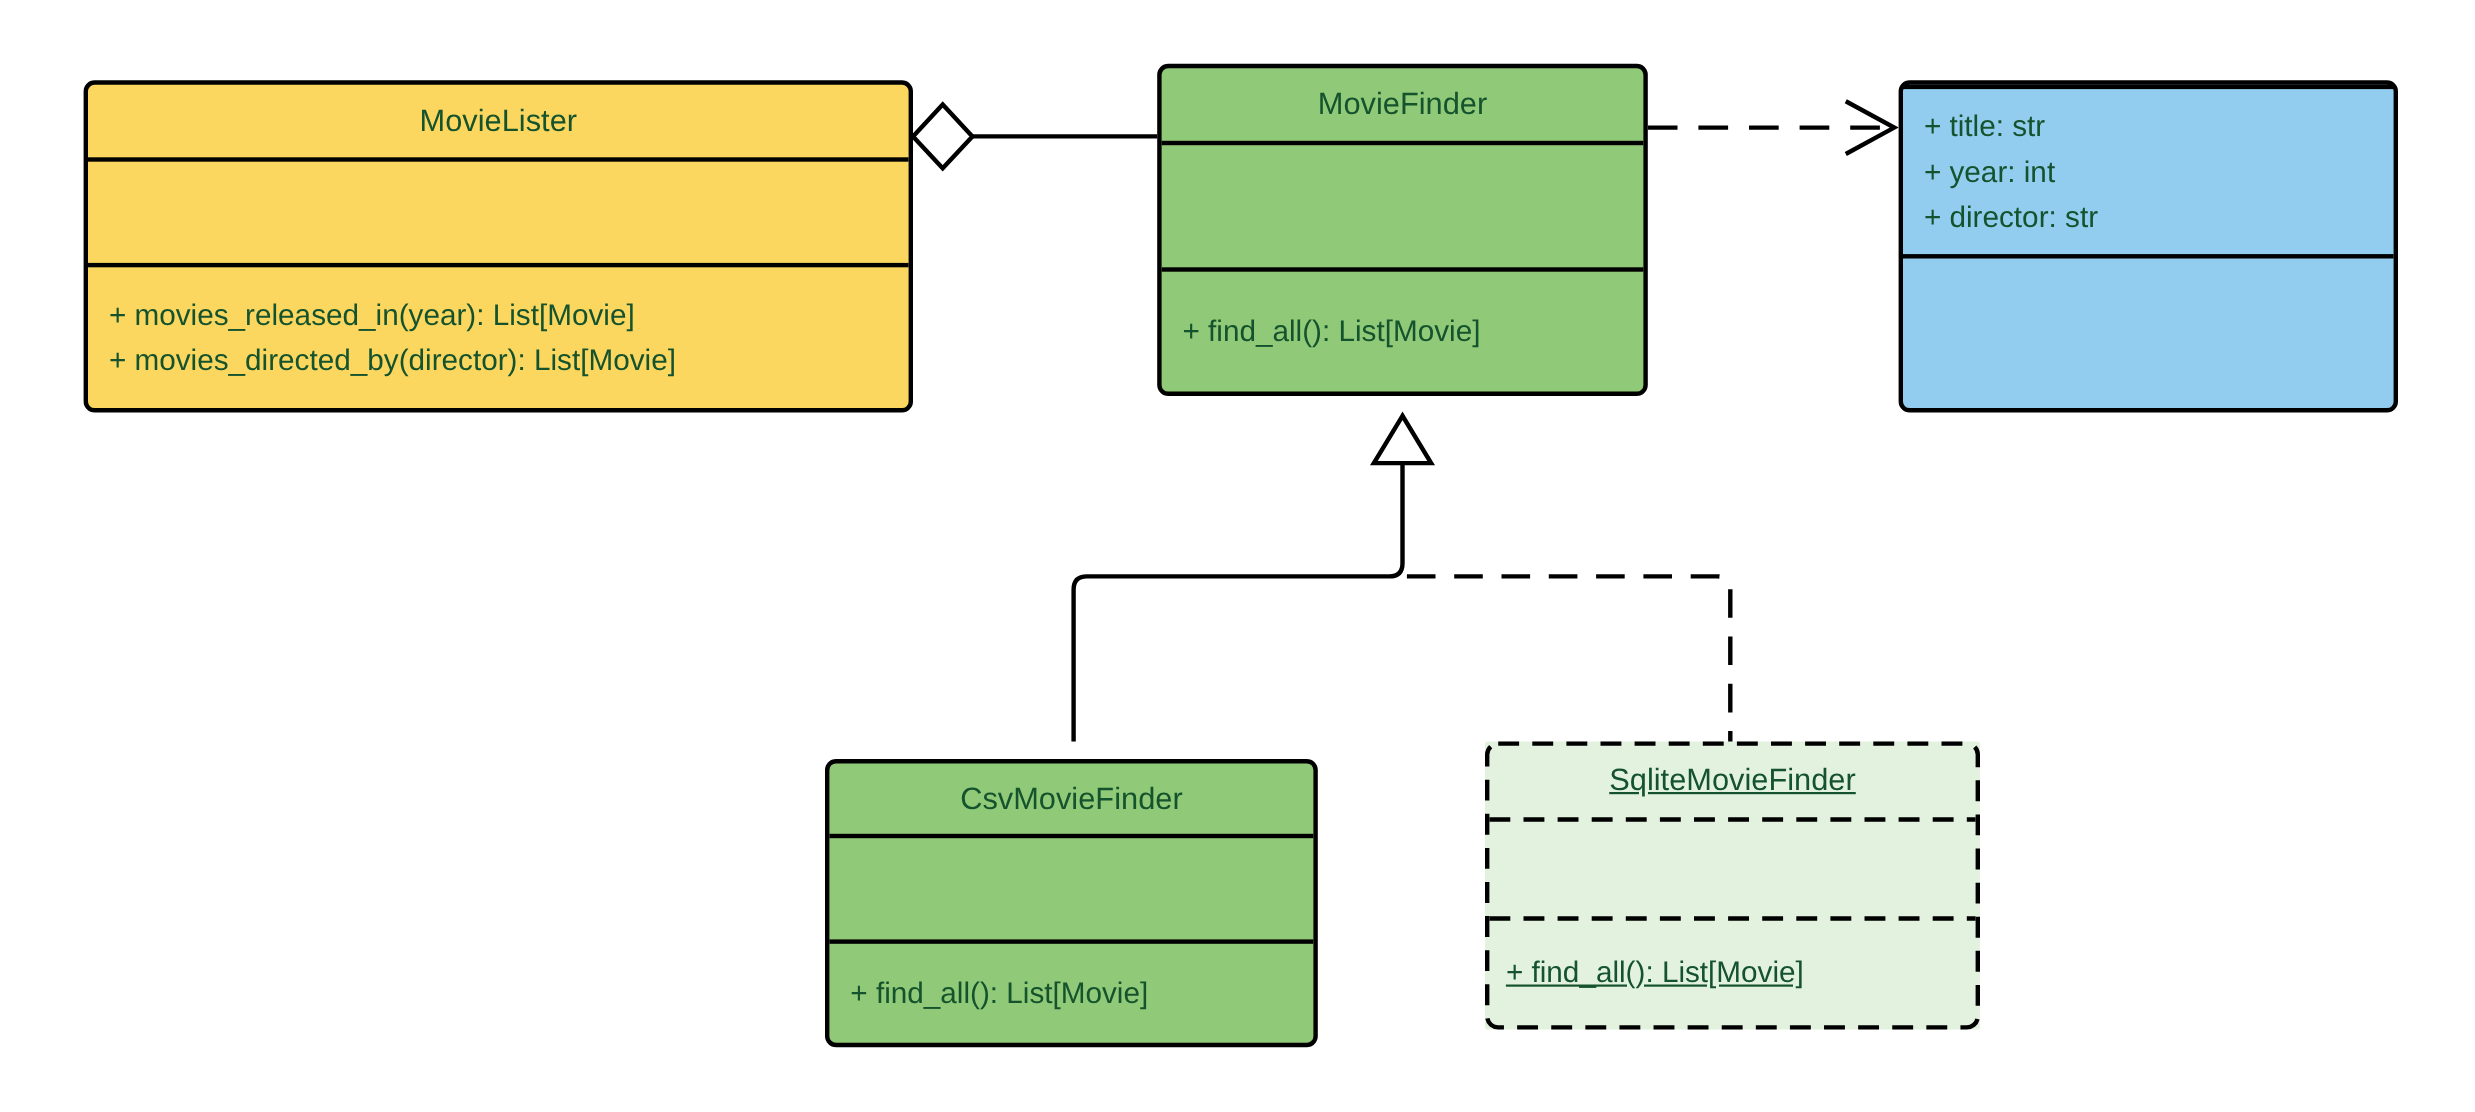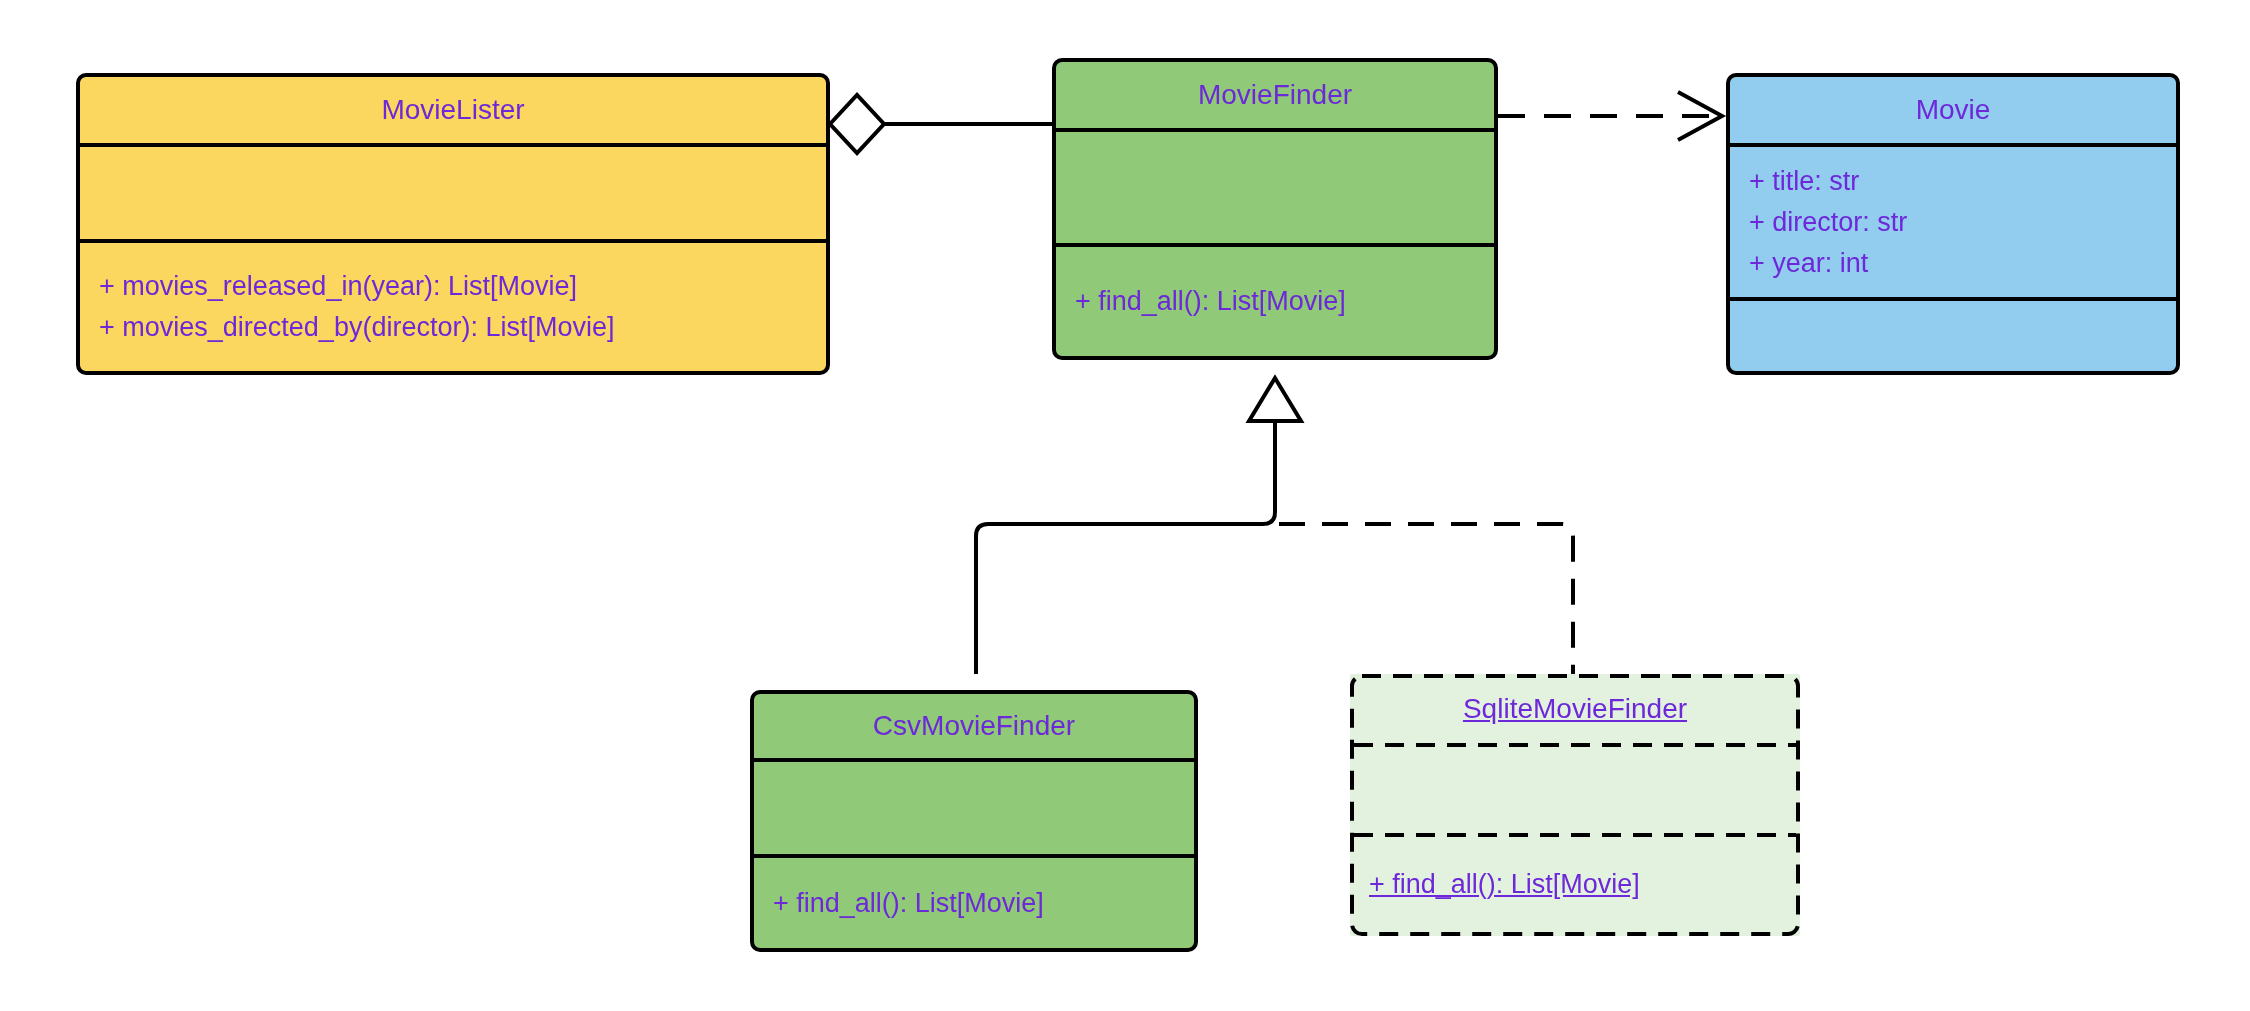--- a/index.html
+++ b/index.html
@@ -6,21 +6,21 @@
     margin: 0;
     padding: 0;
     background: #ffffff;
   }
   #canvas {
     position: relative;
     width: 2176px;
     height: 1011px;
     background: #ffffff;
     font-family: "Liberation Sans", "DejaVu Sans", sans-serif;
-    color: #6d28d9;
+    color: #14532d;
   }
   
   .uml-class {
     position: absolute;
     box-sizing: border-box;
     border: 4px solid #000000;
     border-radius: 10px;
     z-index: 1;
   }
   .uml-class.dashed-box {
@@ -95,25 +95,24 @@
 
   <div class="uml-class fill-green" style="left:1052px; top:58px; width:446px; height:302px;">
     <div class="uml-title" style="height:66px">MovieFinder</div>
     <div class="uml-section" style="height:115px"></div>
     <div class="uml-section" style="height:113px">
       <div class="uml-member">+ find_all(): List[Movie]</div>
     </div>
   </div>
 
   <div class="uml-class fill-blue" style="left:1726px; top:73px; width:454px; height:302px;">
-    <div class="uml-title" style="height:66px">Movie</div>
     <div class="uml-section" style="height:154px">
       <div class="uml-member">+ title: str</div>
+      <div class="uml-member">+ year: int</div>
       <div class="uml-member">+ director: str</div>
-      <div class="uml-member">+ year: int</div>
     </div>
     <div class="uml-section" style="height:74px"></div>
   </div>
 
   <div class="uml-class fill-green" style="left:750px; top:690px; width:448px; height:262px;">
     <div class="uml-title" style="height:64px">CsvMovieFinder</div>
     <div class="uml-section" style="height:96px"></div>
     <div class="uml-section" style="height:94px">
       <div class="uml-member">+ find_all(): List[Movie]</div>
     </div>

